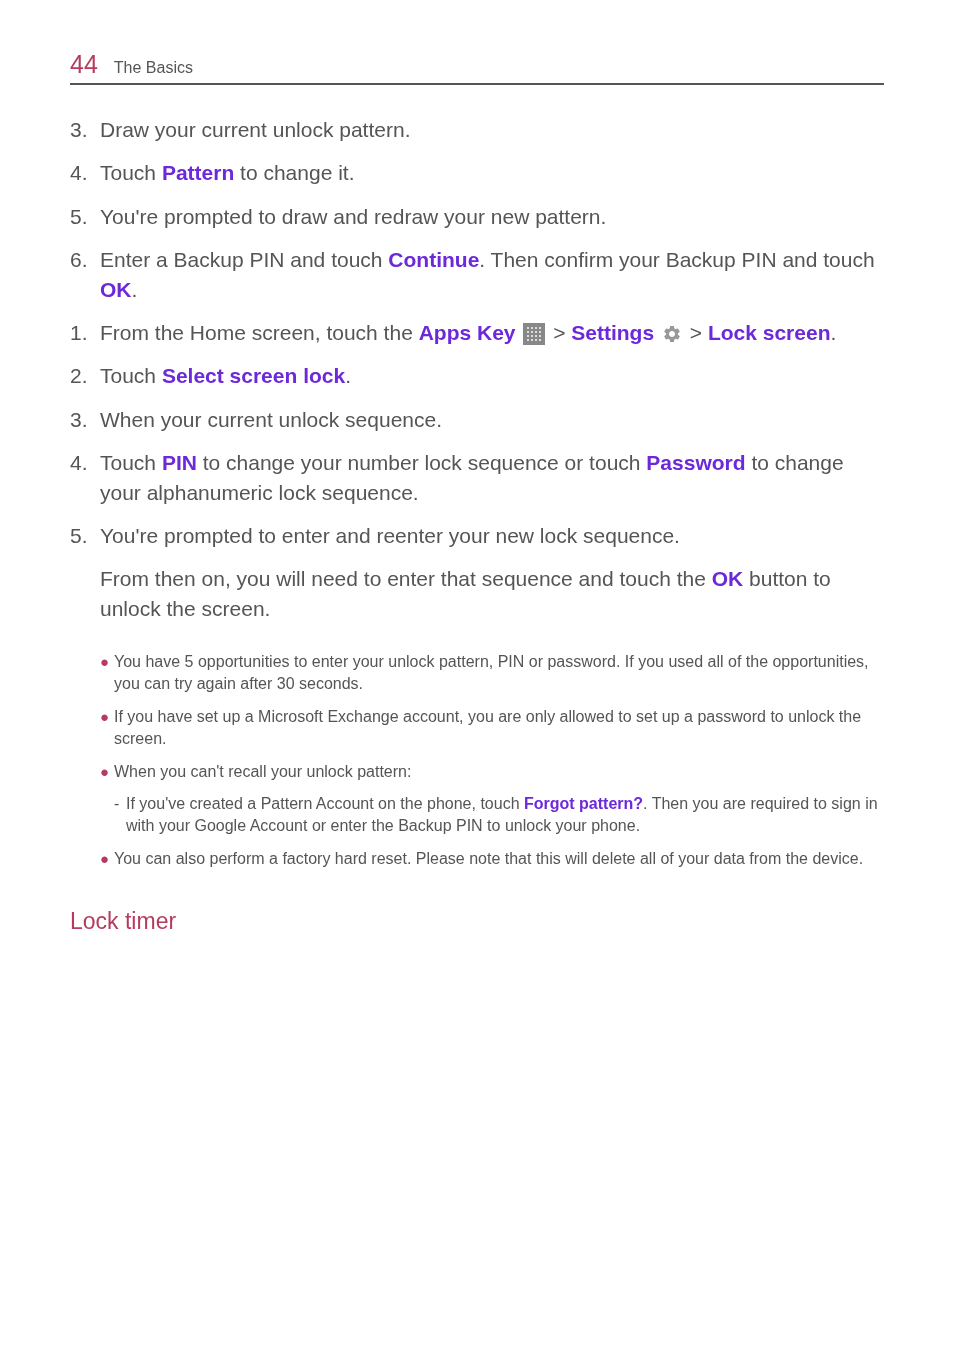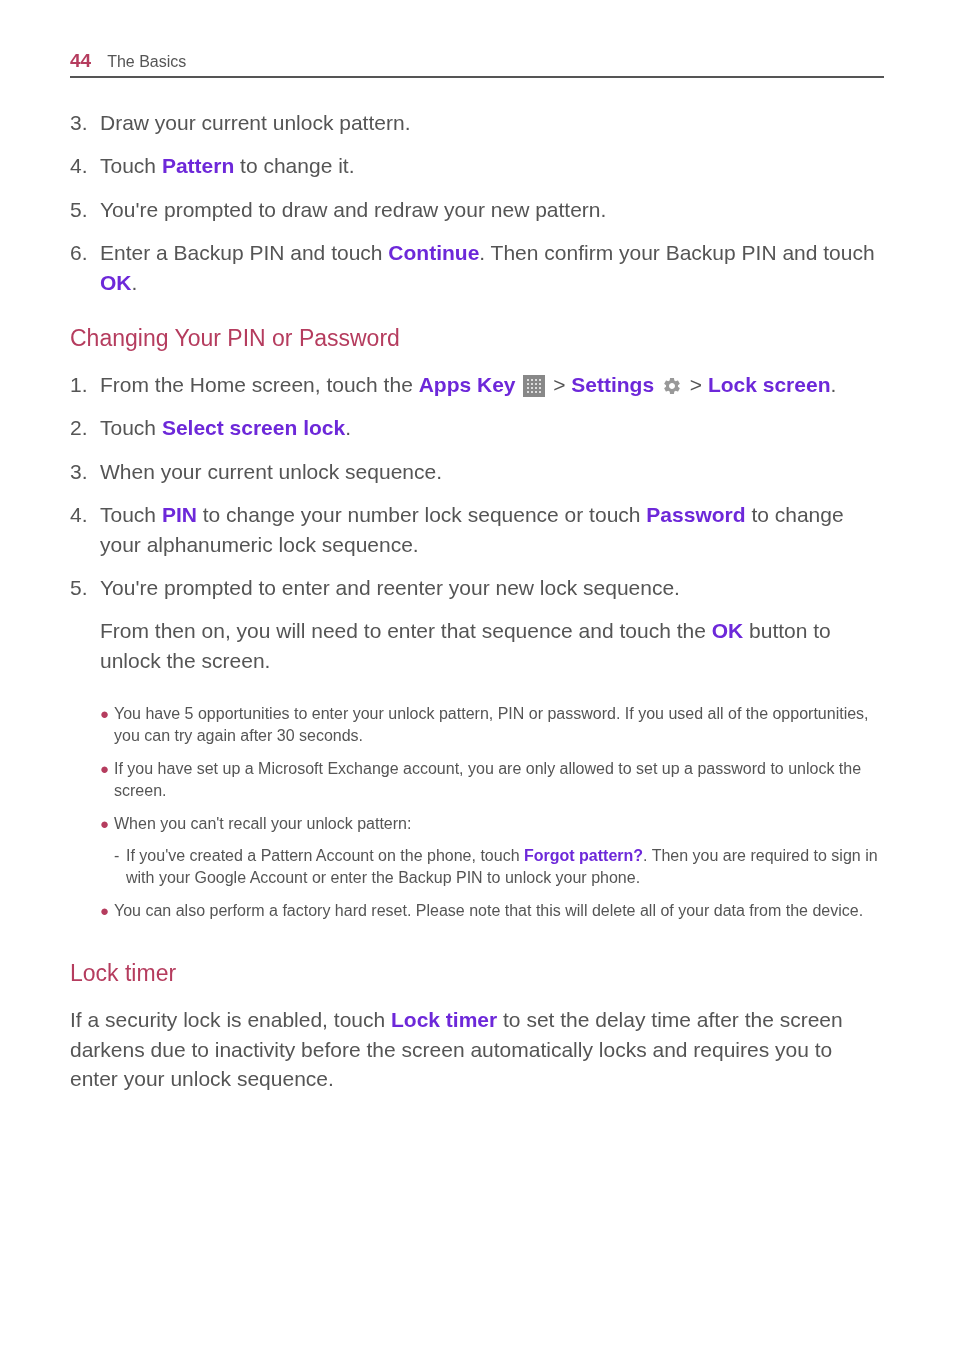--- a/index.html
+++ b/index.html
@@ -16,22 +16,22 @@
     }
     .header {
       display: flex;
       align-items: baseline;
       border-bottom: 2px solid #555;
       padding-bottom: 4px;
       margin-bottom: 30px;
     }
     .page-num {
       color: #b53c5e;
-      font-size: 19px;
-      font-weight: bold;
+      font-size: 25px;
+      font-weight: normal;
       margin-right: 16px;
     }
     .section-title {
       color: #555;
       font-size: 16px;
       font-weight: normal;
     }
     .ol-item {
       display: flex;
       margin-bottom: 14px;
@@ -172,21 +172,20 @@
     <span class="ol-text">You're prompted to draw and redraw your new pattern.</span>
   </div>
 
   <div class="ol-item">
     <span class="ol-num">6.</span>
     <span class="ol-text">
       <span>Enter a Backup PIN and touch </span><span class="bold">Continue</span><span>. Then confirm your Backup PIN and touch </span><span class="bold">OK</span><span>.</span>
     </span>
   </div>
 
-  <div class="subheading">Changing Your PIN or Password</div>
 
   <div class="ol-item">
     <span class="ol-num">1.</span>
     <span class="ol-text">
       <span>From the Home screen, touch the </span><span class="bold">Apps Key</span>
       <span class="icon-apps"></span><span> &gt; </span><span class="bold">Settings</span>
       <span class="icon-settings"><svg viewBox="0 0 24 24">
             <path fill="#999" d="M19.14,12.94c0.04-0.3,0.06-0.61,0.06-0.94c0-0.32-0.02-0.64-0.07-0.94l2.03-1.58c0.18-0.14,0.23-0.41,0.12-0.61 l-1.92-3.32c-0.12-0.22-0.37-0.29-0.59-0.22l-2.39,0.96c-0.5-0.38-1.03-0.7-1.62-0.94L14.4,2.81c-0.04-0.24-0.24-0.41-0.48-0.41 h-3.84c-0.24,0-0.43,0.17-0.47,0.41L9.25,5.35C8.66,5.59,8.12,5.92,7.63,6.29L5.24,5.33c-0.22-0.08-0.47,0-0.59,0.22L2.74,8.87 C2.62,9.08,2.66,9.34,2.86,9.48l2.03,1.58C4.84,11.36,4.8,11.69,4.8,12s0.02,0.64,0.07,0.94l-2.03,1.58 c-0.18,0.14-0.23,0.41-0.12,0.61l1.92,3.32c0.12,0.22,0.37,0.29,0.59,0.22l2.39-0.96c0.5,0.38,1.03,0.7,1.62,0.94l0.36,2.54 c0.05,0.24,0.24,0.41,0.48,0.41h3.84c0.24,0,0.44-0.17,0.47-0.41l0.36-2.54c0.59-0.24,1.13-0.56,1.62-0.94l2.39,0.96 c0.22,0.08,0.47,0,0.59-0.22l1.92-3.32c0.12-0.22,0.07-0.47-0.12-0.61L19.14,12.94z M12,15.6c-1.98,0-3.6-1.62-3.6-3.6 s1.62-3.6,3.6-3.6s3.6,1.62,3.6,3.6S13.98,15.6,12,15.6z"></path>
           </svg></span><span> &gt; </span><span class="bold">Lock screen</span><span>.</span>
     </span>
@@ -242,17 +241,14 @@
       </div>
       <div class="note-item">
         <span class="bullet">●</span>
         <span class="note-text">You can also perform a factory hard reset. Please note that this will delete all of your data from the device.</span>
       </div>
     </div>
   </div>
 
   <div class="subheading">Lock timer</div>
 
-  <div class="body-text">
-    <span>If a security lock is enabled, touch </span><span class="bold">Lock timer</span><span> to set the delay time after the screen darkens due to inactivity before the screen automatically locks and requires you to enter your unlock sequence.</span>
-  </div>
 
 </div>
 
 </body></html>

